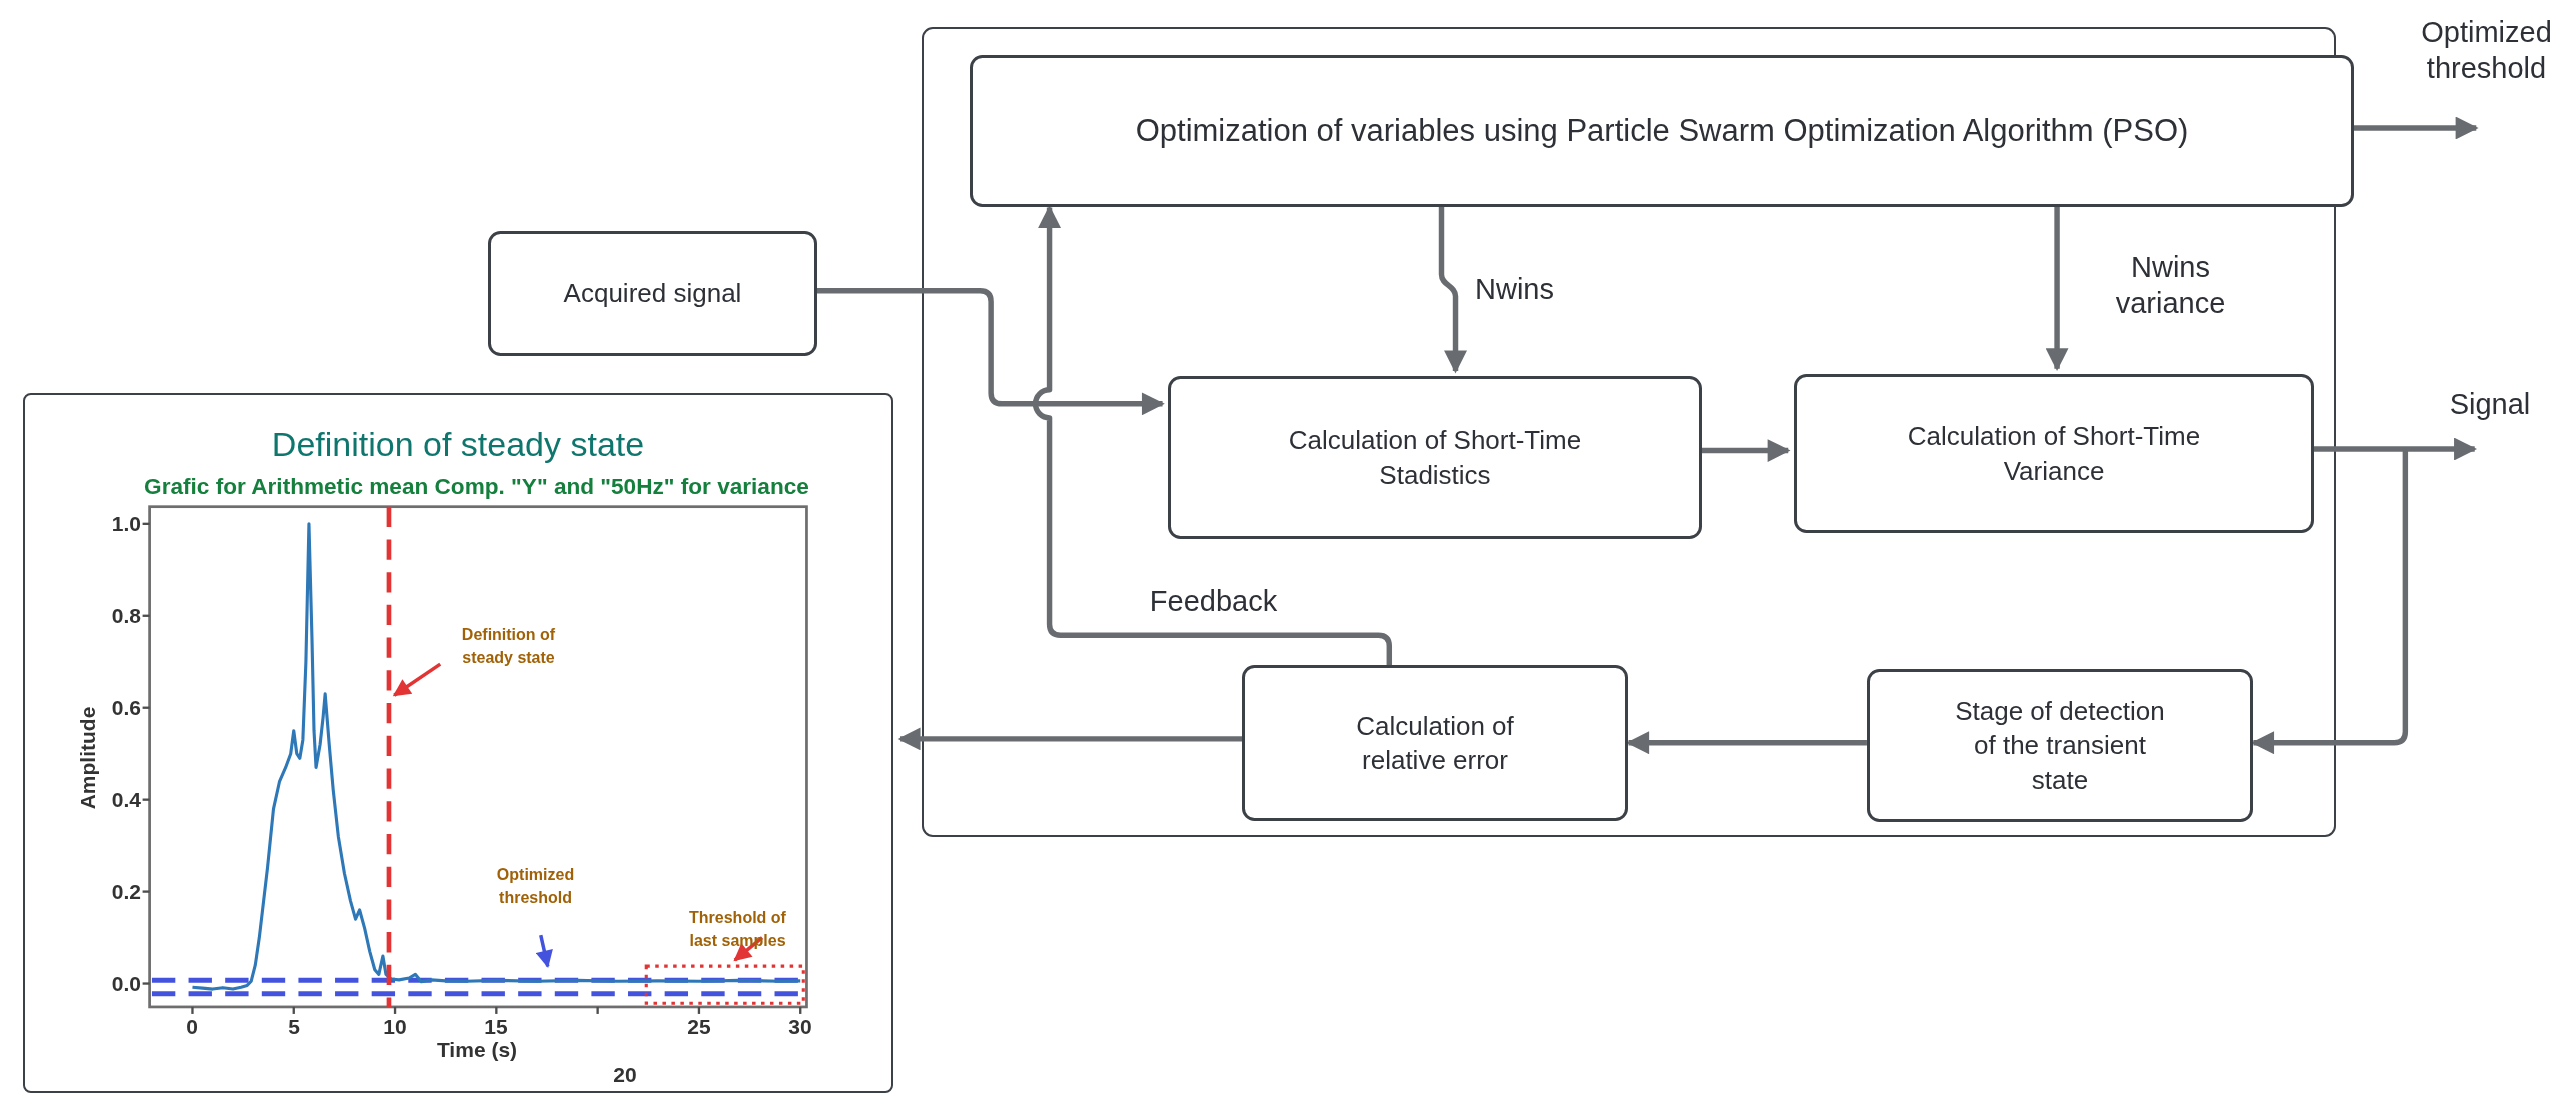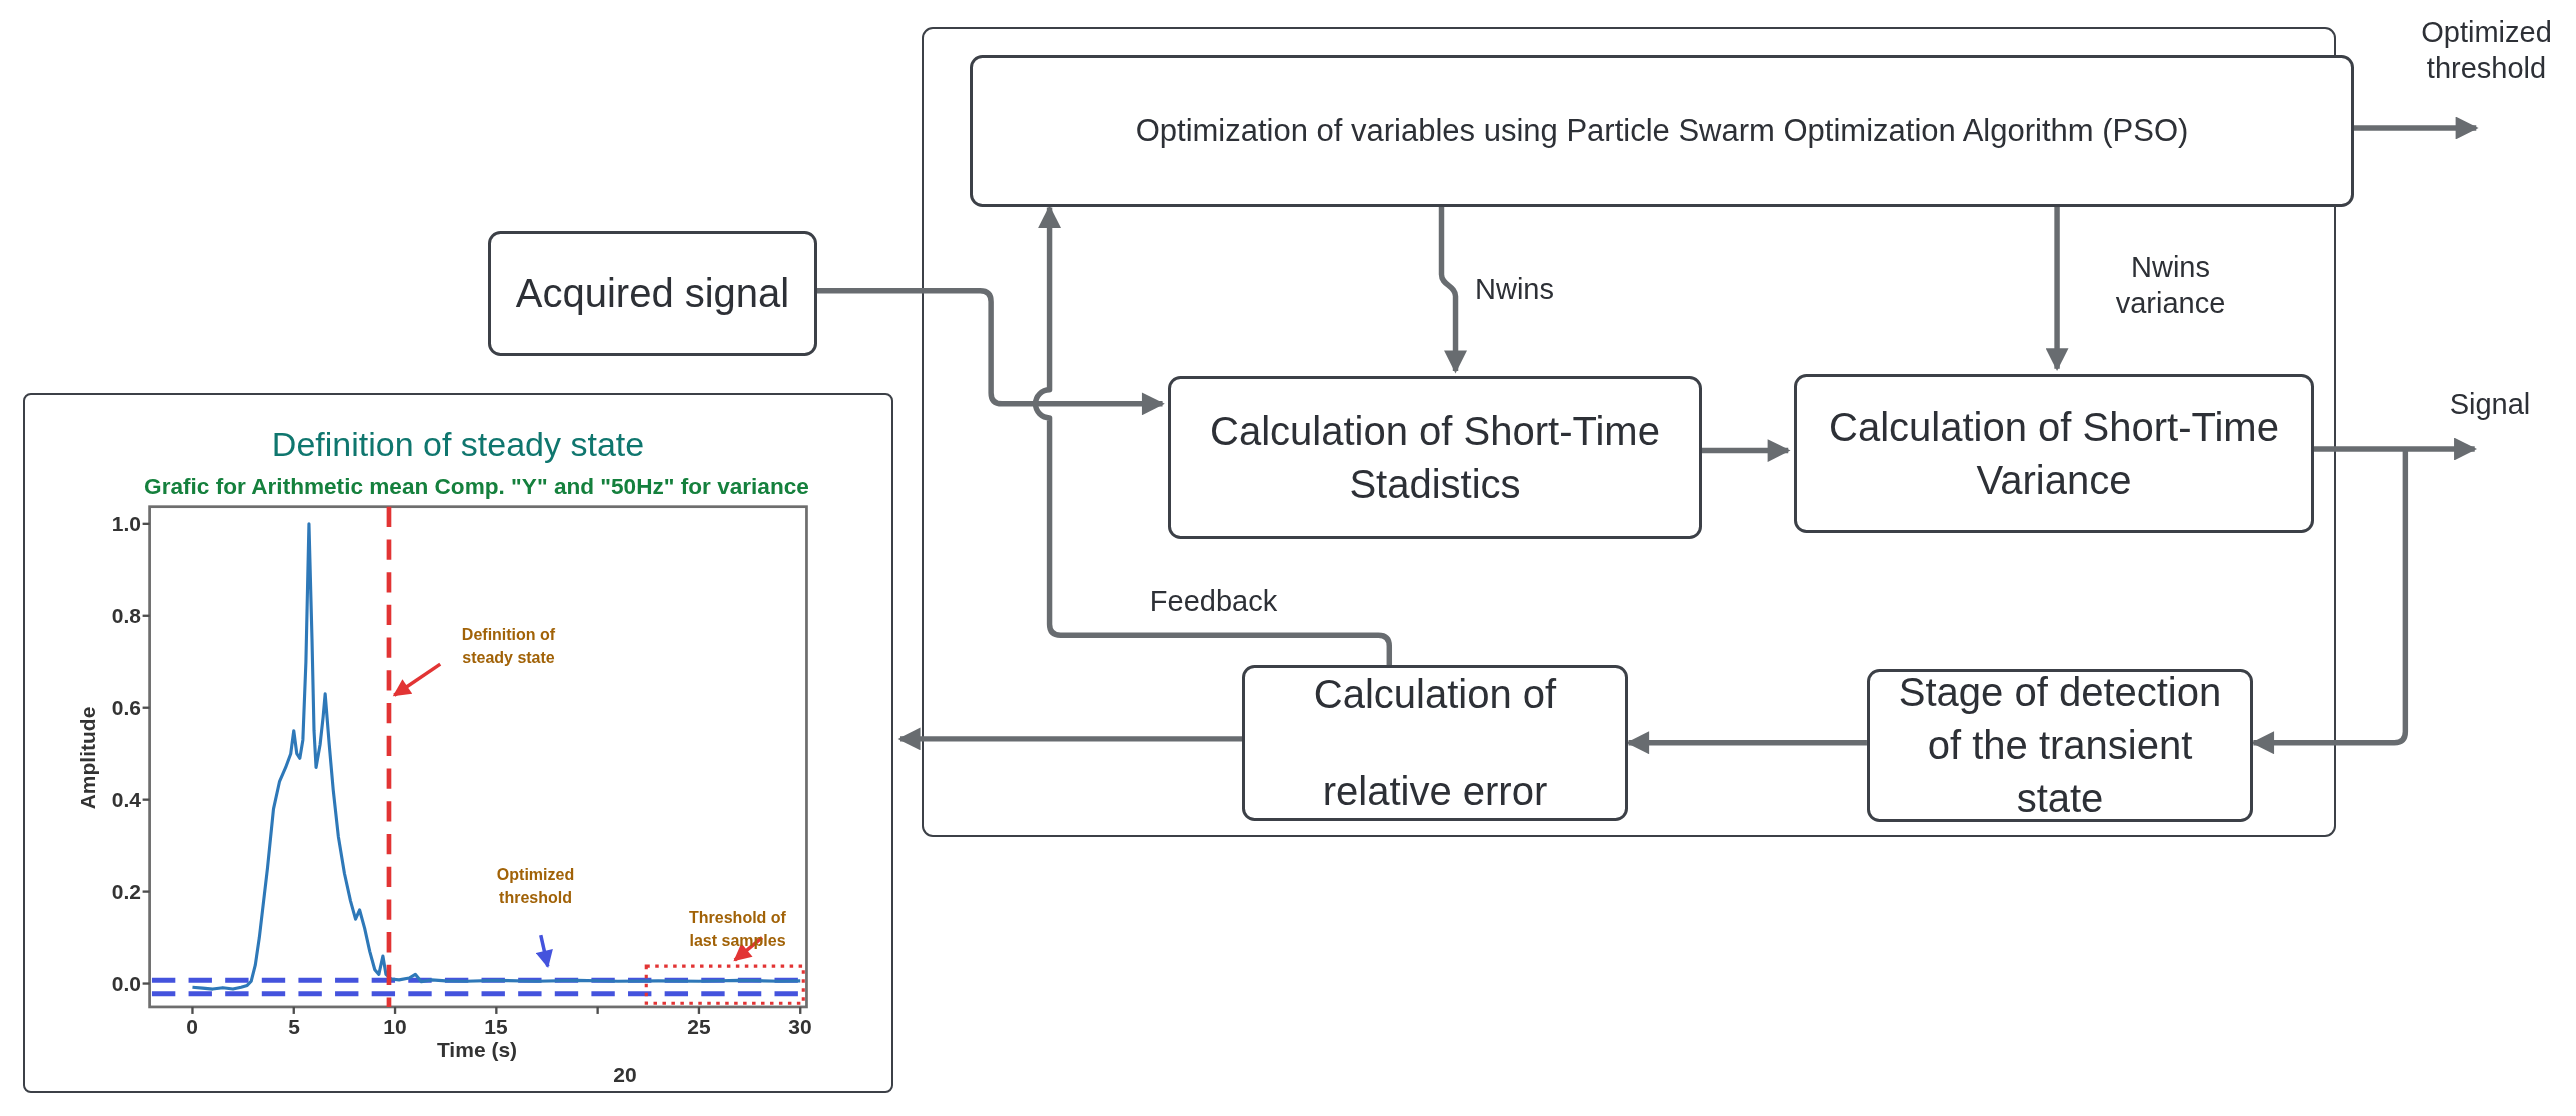--- a/index.html
+++ b/index.html
@@ -1,20 +1,20 @@
 <!DOCTYPE html>
 <html style="font-size:12.5px"><head>
 <meta charset="utf-8">
 <style>
   html,body{margin:0;padding:0;background:#ffffff;}
   body{width:2576px;height:1117px;overflow:hidden;font-family:"Liberation Sans",sans-serif;}
   .stage{position:relative;width:2576px;height:1117px;background:#fff;}
   .box{position:absolute;background:#fff;border:3.1px solid #3c4047;border-radius:12.5px;
        display:flex;flex-direction:column;align-items:center;justify-content:center;
-       font-size:40px;color:#2d3036;line-height:1.32;text-align:center;}
+       font-size:26px;color:#2d3036;line-height:1.32;text-align:center;}
   .container-frame{position:absolute;border:2.7px solid #3c4047;border-radius:11px;background:transparent;}
   .panel-frame{position:absolute;border:2.7px solid #3c4047;border-radius:7.8px;background:transparent;}
   .flabel{position:absolute;font-size:29px;color:#2d3036;text-align:center;line-height:1.25;}
   svg.layer{position:absolute;left:0;top:0;}
   .ctitle{position:absolute;font-size:34px;color:#0f766e;text-align:center;}
   .csub{position:absolute;font-size:22.6px;font-weight:700;color:#15803d;text-align:center;}
   .ctick{position:absolute;font-size:21px;font-weight:700;color:#333;line-height:23.4px;}
   .ctick.y{text-align:right;}
   .ctick.x{text-align:center;}
   .cax{position:absolute;font-size:21px;font-weight:700;color:#333;text-align:center;}
@@ -94,21 +94,21 @@
   <div class="box" style="left:1168px;top:376px;width:528px;height:157px;">
     <div>Calculation of Short-Time</div>
     <div>Stadistics</div>
   </div>
 
   <div class="box" style="left:1794px;top:374px;width:514px;height:153px;">
     <div>Calculation of Short-Time</div>
     <div>Variance</div>
   </div>
 
-  <div class="box" style="left:1242px;top:665px;width:380px;height:150px;justify-content:space-between;">
+  <div class="box" style="left:1242px;top:665px;width:380px;height:150px;">
     <div>Calculation of</div>
     <div>relative error</div>
   </div>
 
   <div class="box" style="left:1867px;top:669px;width:380px;height:147px;">
     <div>Stage of detection</div>
     <div>of the transient</div>
     <div>state</div>
   </div>
 

